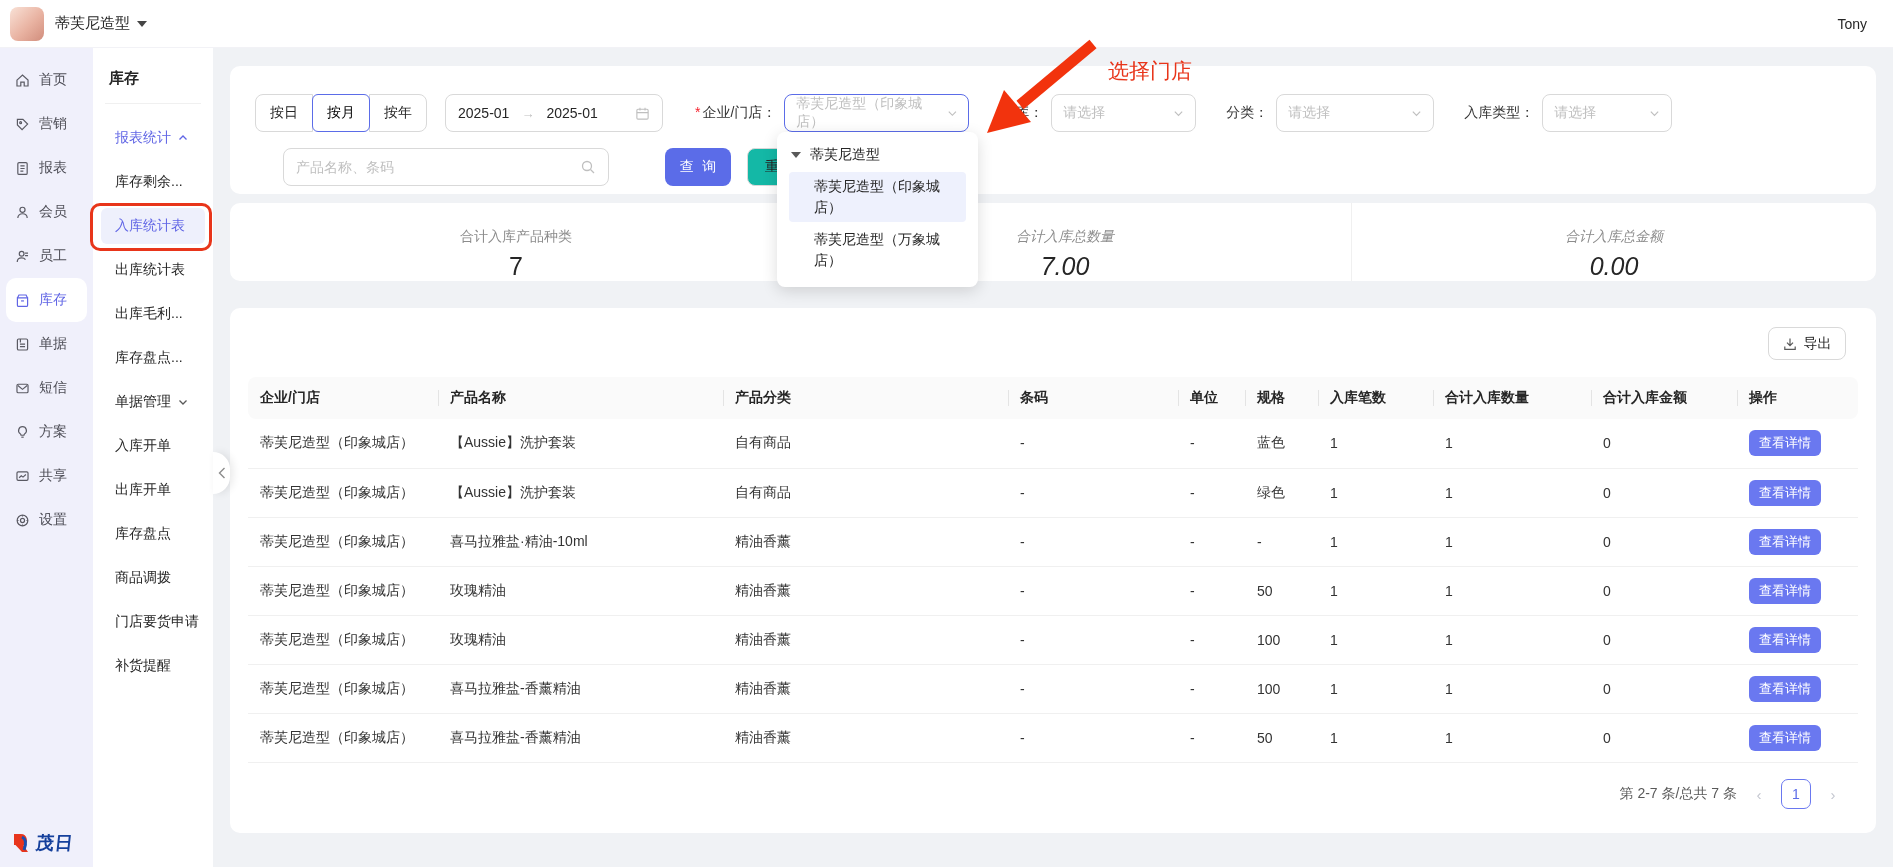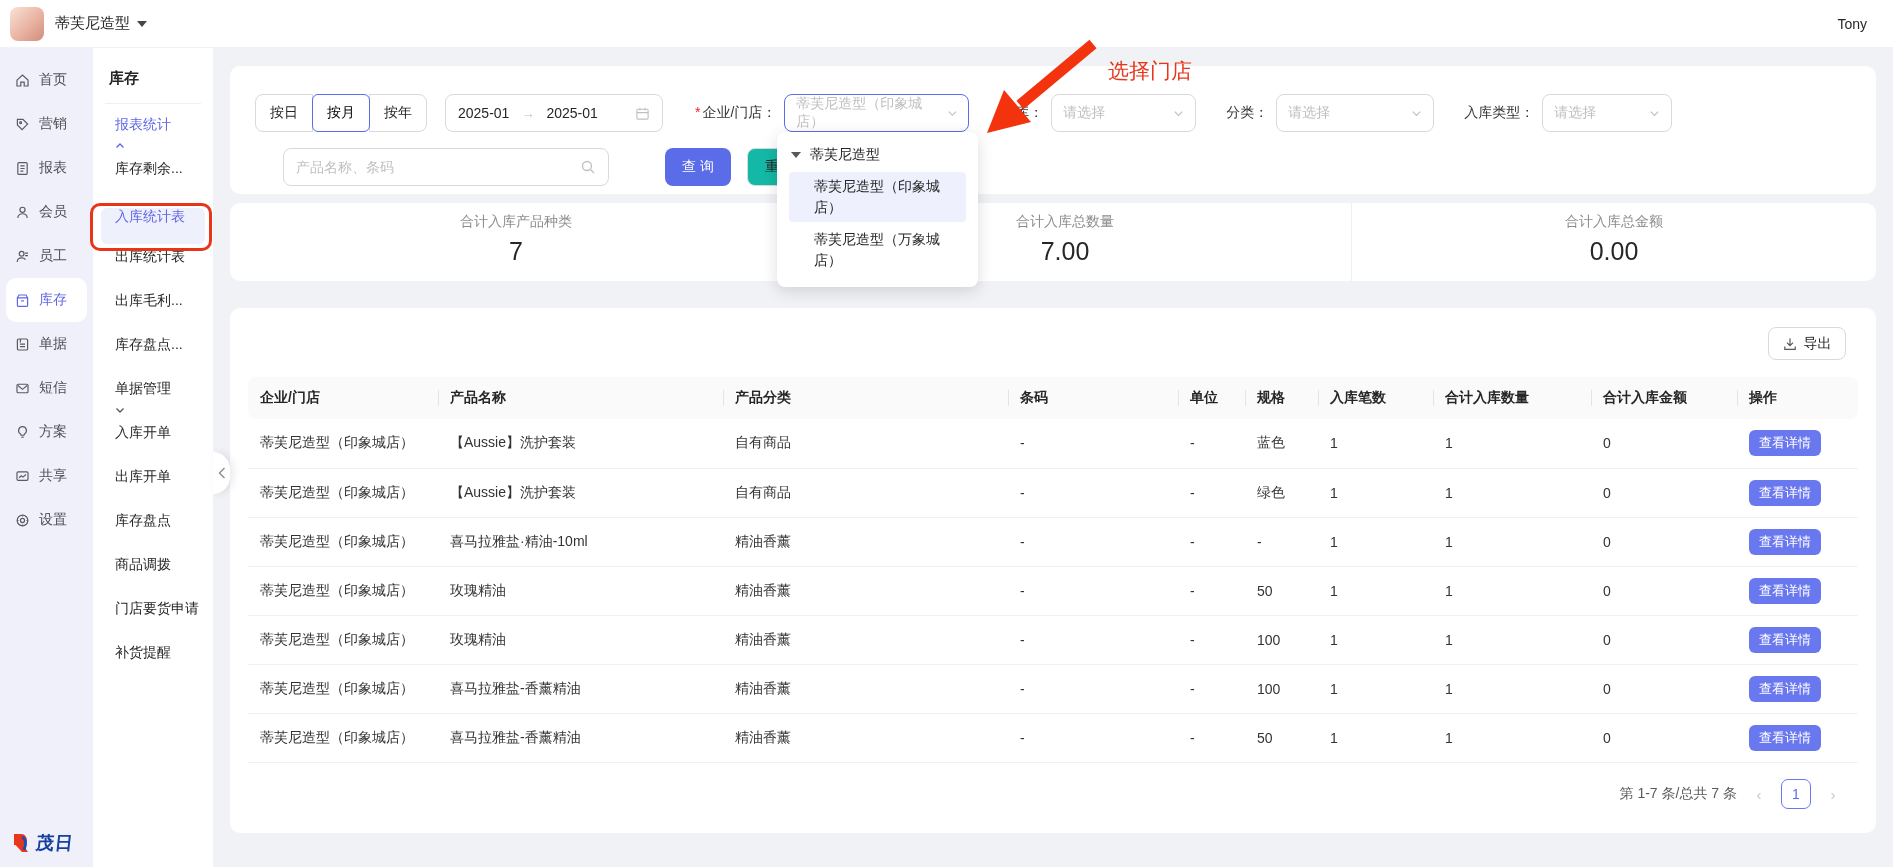--- a/index.html
+++ b/index.html
@@ -22,21 +22,21 @@
   .nav-item.active{background:#fff;border-radius:10px;margin:0 6px;padding-left:8px;color:#6065e5;}
   .nav-item.active svg *{stroke:#6065e5;}
   .side-footer{position:absolute;left:9px;bottom:12px;display:flex;align-items:center;gap:3px;}
   .side-footer .logo-text{font-size:18px;font-weight:bold;color:#15409c;transform:skewX(-6deg);letter-spacing:1px;}
 
   
   .submenu{position:absolute;top:48px;left:93px;width:120px;height:819px;background:#fff;z-index:3;}
   .submenu-title{padding:21px 16px 15px;font-size:15px;font-weight:bold;color:#262626;}
   .submenu-divider{height:1px;background:#f0f0f0;margin:0 12px;}
   .submenu-list{padding-top:12px;}
-  .submenu-row{height:44px;display:flex;padding-left:22px;font-size:14px;color:#262626;cursor:pointer;white-space:nowrap;flex-direction:column;}
+  .submenu-row{height:44px;display:flex;align-items:center;padding-left:22px;font-size:14px;color:#262626;cursor:pointer;white-space:nowrap;}
   .submenu-row.section{gap:7px;}
   .submenu-row.section.purple{color:#6065e5;}
   .submenu-row.active{height:36px;margin:4px 8px;padding-left:14px;border-radius:6px;background:#eef0fc;color:#6065e5;}
   .caret-svg{width:10px;height:10px;}
   .collapse-tab{position:absolute;left:213px;top:452px;width:17px;height:42px;background:#fff;border-radius:0 17px 17px 0;box-shadow:3px 0 8px rgba(0,0,0,.09);display:flex;align-items:center;justify-content:center;color:#8c8c8c;z-index:4;cursor:pointer;}
 
   
   .main{position:absolute;left:213px;top:48px;width:1680px;height:819px;}
   .card{position:absolute;background:#fff;border-radius:10px;}
   .filter-card{left:17px;top:18px;width:1646px;height:128px;}
@@ -52,27 +52,27 @@
   .date-range .to{color:#bfbfbf;font-size:13px;}
   .date-range .cal{margin-left:auto;}
   .f-group{display:flex;align-items:center;gap:8px;}
   .f-label{font-size:14px;color:#333;white-space:nowrap;}
   .req{color:#f5222d;margin-right:2px;}
   .sel{height:38px;border:1px solid #d9d9d9;border-radius:8px;display:flex;align-items:center;justify-content:space-between;padding:0 11px;font-size:14px;color:#bfbfbf;background:#fff;cursor:pointer;}
   .sel.focused{border-color:#5b6ce8;}
   .search-box{width:326px;height:38px;border:1px solid #d9d9d9;border-radius:8px;display:flex;align-items:center;padding:0 12px;background:#fff;margin-left:28px;}
   .search-box input{border:none;outline:none;flex:1;font-size:14px;color:#262626;background:transparent;}
   .search-box input::placeholder{color:#bfbfbf;}
-  .btn-primary{margin-left:56px;width:66px;height:38px;background:#5b6ce8;color:#fff;border:none;border-radius:8px;font-size:14px;cursor:pointer;}
+  .btn-primary{margin-left:56px;width:66px;height:38px;background:#5b6ce8;color:#fff;border:none;border-radius:8px;font-size:14px;cursor:pointer;font-family:Liberation Mono, monospace;}
   .btn-default{margin-left:16px;width:68px;height:38px;background:#14b8a6;border:1px solid #d9d9d9;border-radius:8px;font-size:14px;color:#262626;cursor:pointer;}
 
   
   .stats-card{left:17px;top:155px;width:1646px;height:78px;display:flex;}
-  .stat{flex:1;text-align:center;padding-top:10px;margin-left:24px;}
-  .stat + .stat{border-left:1px solid #f0f0f0;}
+  .stat{flex:1;text-align:center;padding-top:25px;margin-left:24px;}
+  .stat + .stat{border-left:1px solid #f0f0f0;font-style:italic;}
   .stat-label{font-size:14px;color:#8c8c8c;}
   .stat-value{font-size:25px;color:#262626;margin-top:6px;}
 
   
   .table-card{left:17px;top:260px;width:1646px;height:525px;}
   .export-btn{position:absolute;top:19px;right:30px;width:78px;height:33px;border:1px solid #d9d9d9;border-radius:8px;background:#fff;font-size:14px;color:#262626;display:flex;align-items:center;justify-content:center;gap:7px;cursor:pointer;}
   table{position:absolute;left:18px;top:69px;width:1610px;border-collapse:collapse;table-layout:fixed;}
   thead th{background:#fafafa;height:42px;font-size:14px;color:#262626;font-weight:bold;text-align:left;padding:0 12px;position:relative;}
   thead th:first-child{border-radius:8px 0 0 8px;}
   thead th:last-child{border-radius:0 8px 8px 0;}
@@ -452,21 +452,21 @@
             <td>-</td>
             <td>50</td>
             <td>1</td>
             <td>1</td>
             <td>0</td>
             <td><button class="detail-btn">查看详情</button></td>
           </tr>
         </tbody>
     </table>
     <div class="pagination">
-      <span>第 1-7 条/总共 7 条</span>
+      <span>第 2-7 条/总共 7 条</span>
       <span class="pg-arrow">‹</span>
       <span class="pg-page">1</span>
       <span class="pg-arrow">›</span>
     </div>
   </section>
 </main>
 
 <div class="store-dropdown">
   <div class="tree-parent">
     <span class="tree-caret"></span>

